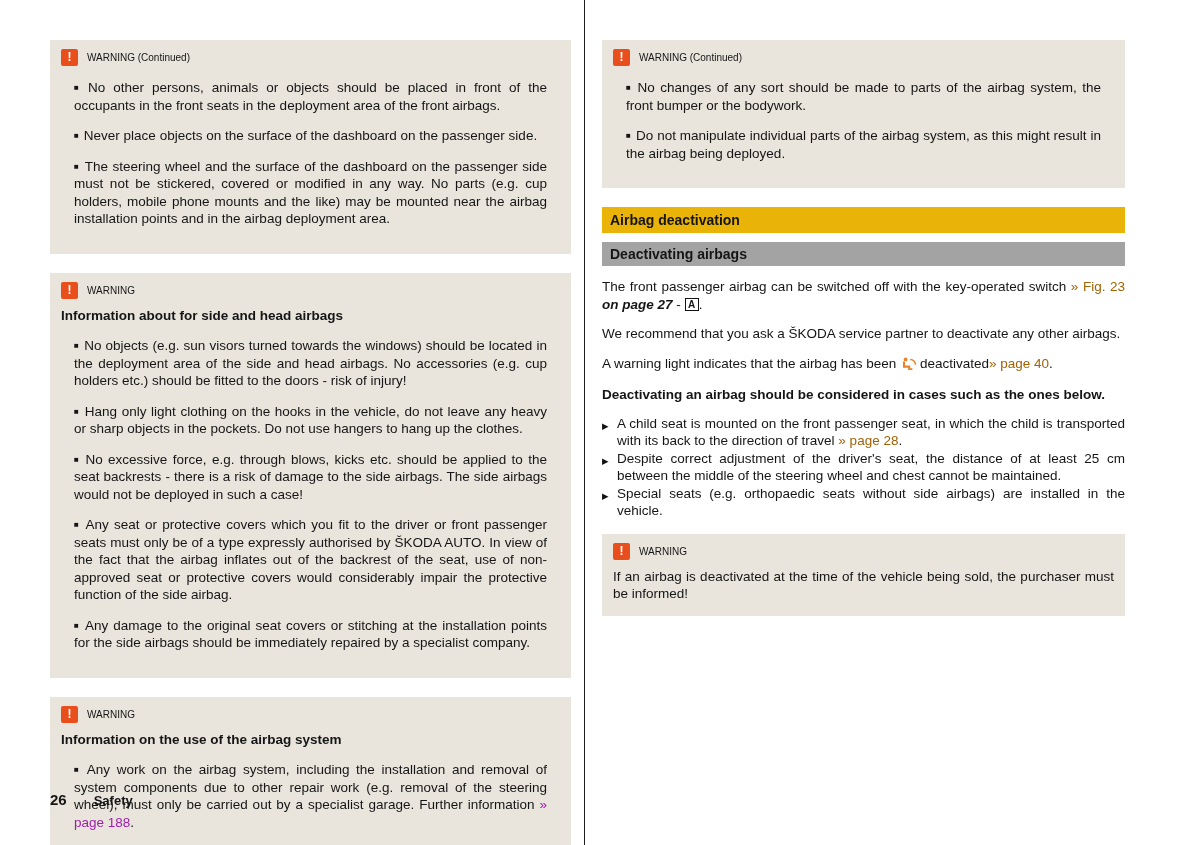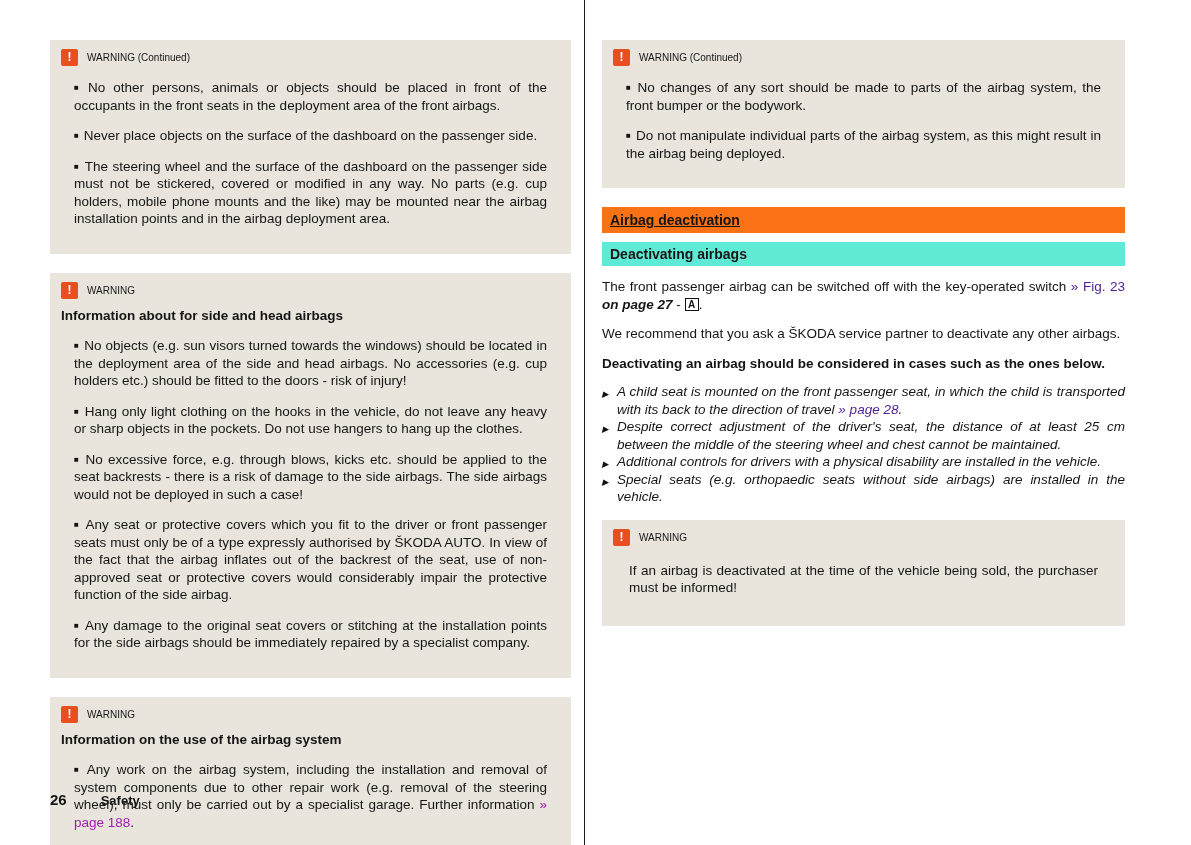--- a/index.html
+++ b/index.html
@@ -23,52 +23,52 @@
   .warning-header { display: flex; align-items: center; margin-bottom: 8px; }
   .warn-icon {
     flex: 0 0 auto; width: 17px; height: 17px; margin-right: 9px;
     background: #e94f1d; color: #fff; font-weight: 700; font-size: 12px;
     line-height: 17px; text-align: center; border-radius: 2px;
   }
   .warning-title { font-weight: 400; font-size: 10px; }
   .w-sub { margin: 0; font-weight: 700; font-size: 13.5px; line-height: 17.5px; }
   p.w-item { margin: 13px; font-size: 13.5px; line-height: 17.5px; text-align: justify; }
   p.w-item::before { content: "■"; font-size: 8px; vertical-align: 2px; margin-right: 5px; }
-  p.w-plain { margin: 16px; font-size: 13.5px; line-height: 17.5px; text-align: justify; }
+  p.w-plain { margin: 0; font-size: 13.5px; line-height: 17.5px; text-align: justify; }
 
   
   .sec-header {
-    background: #f97316; font-weight: 700; font-size: 14px;
-    padding: 5px 8px; margin: 3px 0 9px 0; text-decoration: underline;
+    background: #eab308; font-weight: 700; font-size: 14px;
+    padding: 5px 8px; margin: 3px 0 9px 0;
   }
   .sub-header {
-    background: #5eead4; font-weight: 700; font-size: 14px;
+    background: #a3a3a3; font-weight: 700; font-size: 14px;
     padding: 4px 8px; margin: 0 0 12px 0;
   }
 
   .body-p { margin: 0 0 12px 0; font-size: 13.5px; line-height: 17.5px; text-align: justify; }
   .bold-p { font-weight: 700; margin-bottom: 11px; }
 
-  .link-green  { color: #4c1d95; cursor: pointer; }
+  .link-green  { color: #a16207; cursor: pointer; }
   .link-orange { color: #a21caf; cursor: pointer; }
   .italic { font-style: italic; font-weight: bold; }
 
   .boxed-label {
     display: inline-block; border: 1.4px solid #111; font-weight: 700;
     font-size: 10px; line-height: 11px; padding: 0 2.5px; vertical-align: 1px;
   }
 
   .arrow-list { margin: 0 0 14px 0; }
-  .arrow-item { position: relative; margin: 0; padding-left: 15px; font-size: 13.5px; line-height: 17.5px; text-align: justify; font-style: italic; }
+  .arrow-item { position: relative; margin: 0; padding-left: 15px; font-size: 13.5px; line-height: 17.5px; text-align: justify; }
   .arrow-item::before { content: "▶"; position: absolute; left: 0; top: 3px; font-size: 8.5px; color: #111; }
 
   .inline-icon { display: inline-block; vertical-align: -2px; margin: 0 3px 0 1px; }
 
   .footer { position: absolute; left: 50px; top: 791px; display: flex; align-items: baseline; }
-  .footer .pnum { font-weight: 700; font-size: 15px; margin-right: 34px; text-align: center; }
+  .footer .pnum { font-weight: 700; font-size: 15px; margin-right: 27px; text-align: center; }
   .footer .psec { font-weight: 700; font-size: 13px; }
 </style>
 </head>
 <body>
 
 <div class="page">
 
   <div class="divider"></div>
 
   <div class="col col-left">
@@ -118,27 +118,31 @@
       <p class="w-item">Do not manipulate individual parts of the airbag system, as this might result in the airbag being deployed.</p>
     </section>
 
     <h2 class="sec-header">Airbag deactivation</h2>
     <h3 class="sub-header">Deactivating airbags</h3>
 
     <p class="body-p"><span>The front passenger airbag can be switched off with the key-operated switch </span><span class="link-green">» Fig. 23</span><span class="italic"> on page 27</span><span> - </span><span class="boxed-label">A</span><span>.</span></p>
 
     <p class="body-p">We recommend that you ask a ŠKODA service partner to deactivate any other airbags.</p>
 
+    <p class="body-p"><span>A warning light indicates that the airbag has been </span><span class="inline-icon"><svg width="16" height="13" viewBox="0 0 16 13">
+            <circle cx="4.6" cy="2.4" r="1.9" fill="#e8832a"></circle>
+            <path d="M3 4.6 L3 9.6 L8.2 9.6 L8.2 12.2 L11.4 12.2" stroke="#e8832a" stroke-width="2.1" fill="none"></path>
+            <path d="M9.2 2.6 a5 5 0 0 1 5.2 5.2" stroke="#e8832a" stroke-width="1.5" fill="none"></path>
+          </svg></span><span>deactivated</span><span class="link-green">» page 40</span><span>.</span></p>
 
     <p class="body-p bold-p">Deactivating an airbag should be considered in cases such as the ones below.</p>
 
     <div class="arrow-list">
       <p class="arrow-item"><span>A child seat is mounted on the front passenger seat, in which the child is transported with its back to the direction of travel </span><span class="link-green">» page 28</span><span>.</span></p>
       <p class="arrow-item"><span>Despite correct adjustment of the driver's seat, the distance of at least 25 cm between the middle of the steering wheel and chest cannot be maintained.</span></p>
-      <p class="arrow-item"><span>Additional controls for drivers with a physical disability are installed in the vehicle.</span></p>
       <p class="arrow-item"><span>Special seats (e.g. orthopaedic seats without side airbags) are installed in the vehicle.</span></p>
     </div>
 
     <section class="warning-box">
       <div class="warning-header">
         <span class="warn-icon">!</span>
         <span class="warning-title">WARNING</span>
       </div>
       <p class="w-plain">If an airbag is deactivated at the time of the vehicle being sold, the purchaser must be informed!</p>
     </section>

